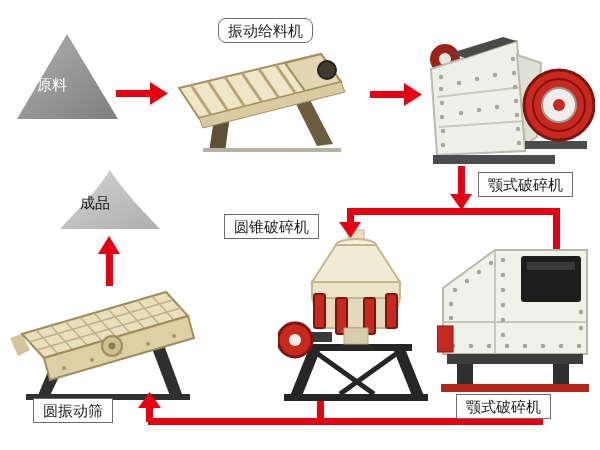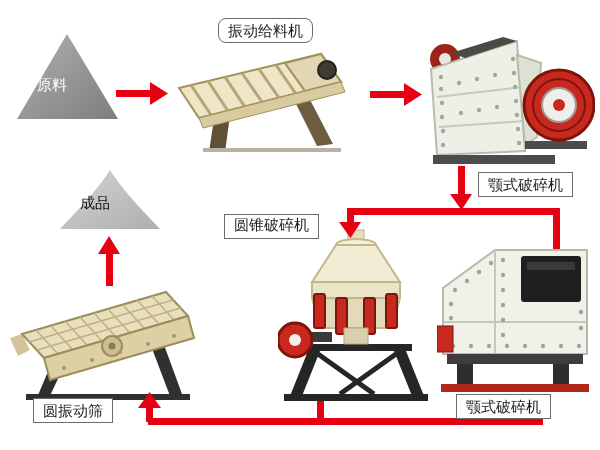--- a/index.html
+++ b/index.html
@@ -236,17 +236,17 @@
 
       <g>
         <rect x="106" y="252" width="7" height="34"></rect>
         <polygon points="98,254 120,254 109,236"></polygon>
       </g>
     </g>
   </svg>
 
   <div class="label-box" style="left:218px;top:18px;border-radius:8px;">振动给料机</div>
   <div class="label-box" style="left:478px;top:172px;">颚式破碎机</div>
-  <div class="label-box" style="left:224px;top:214px;font-family:Liberation Mono, monospace;">圆锥破碎机</div>
+  <div class="label-box" style="left:224px;top:214px;">圆锥破碎机</div>
   <div class="label-box" style="left:456px;top:394px;">颚式破碎机</div>
   <div class="label-box" style="left:33px;top:398px;text-align:right;">圆振动筛</div>
 
 </div>
 
 </body></html>

